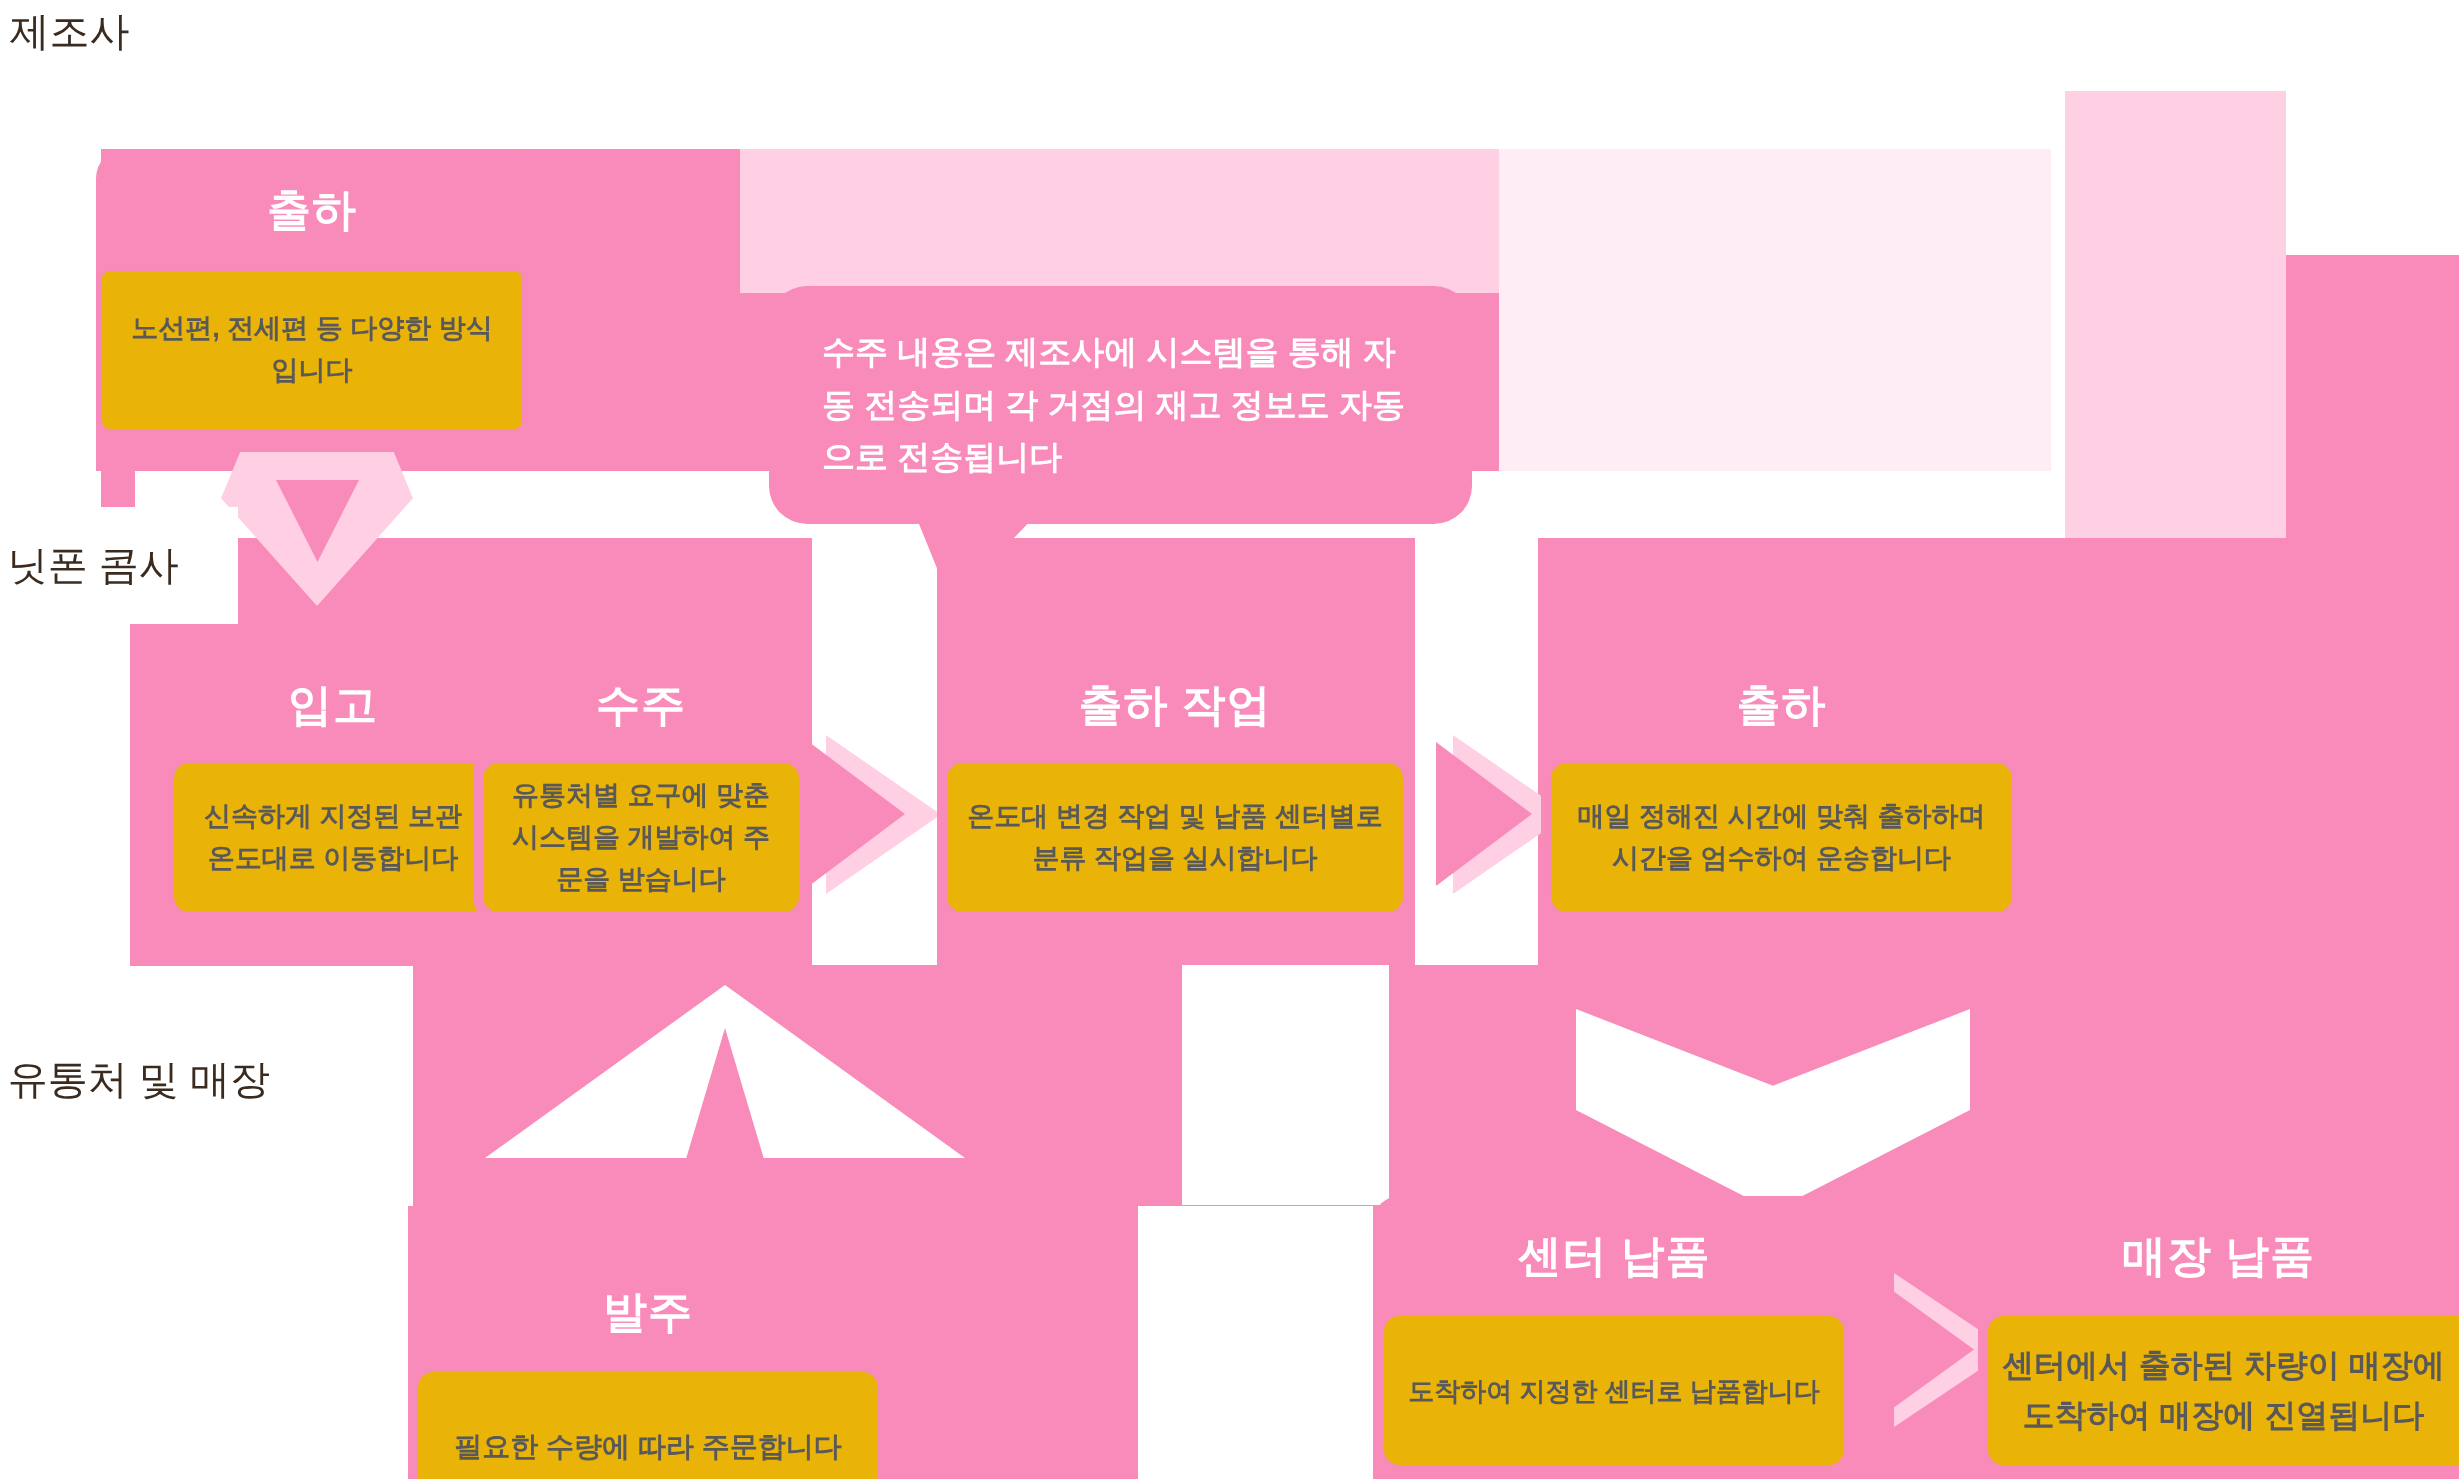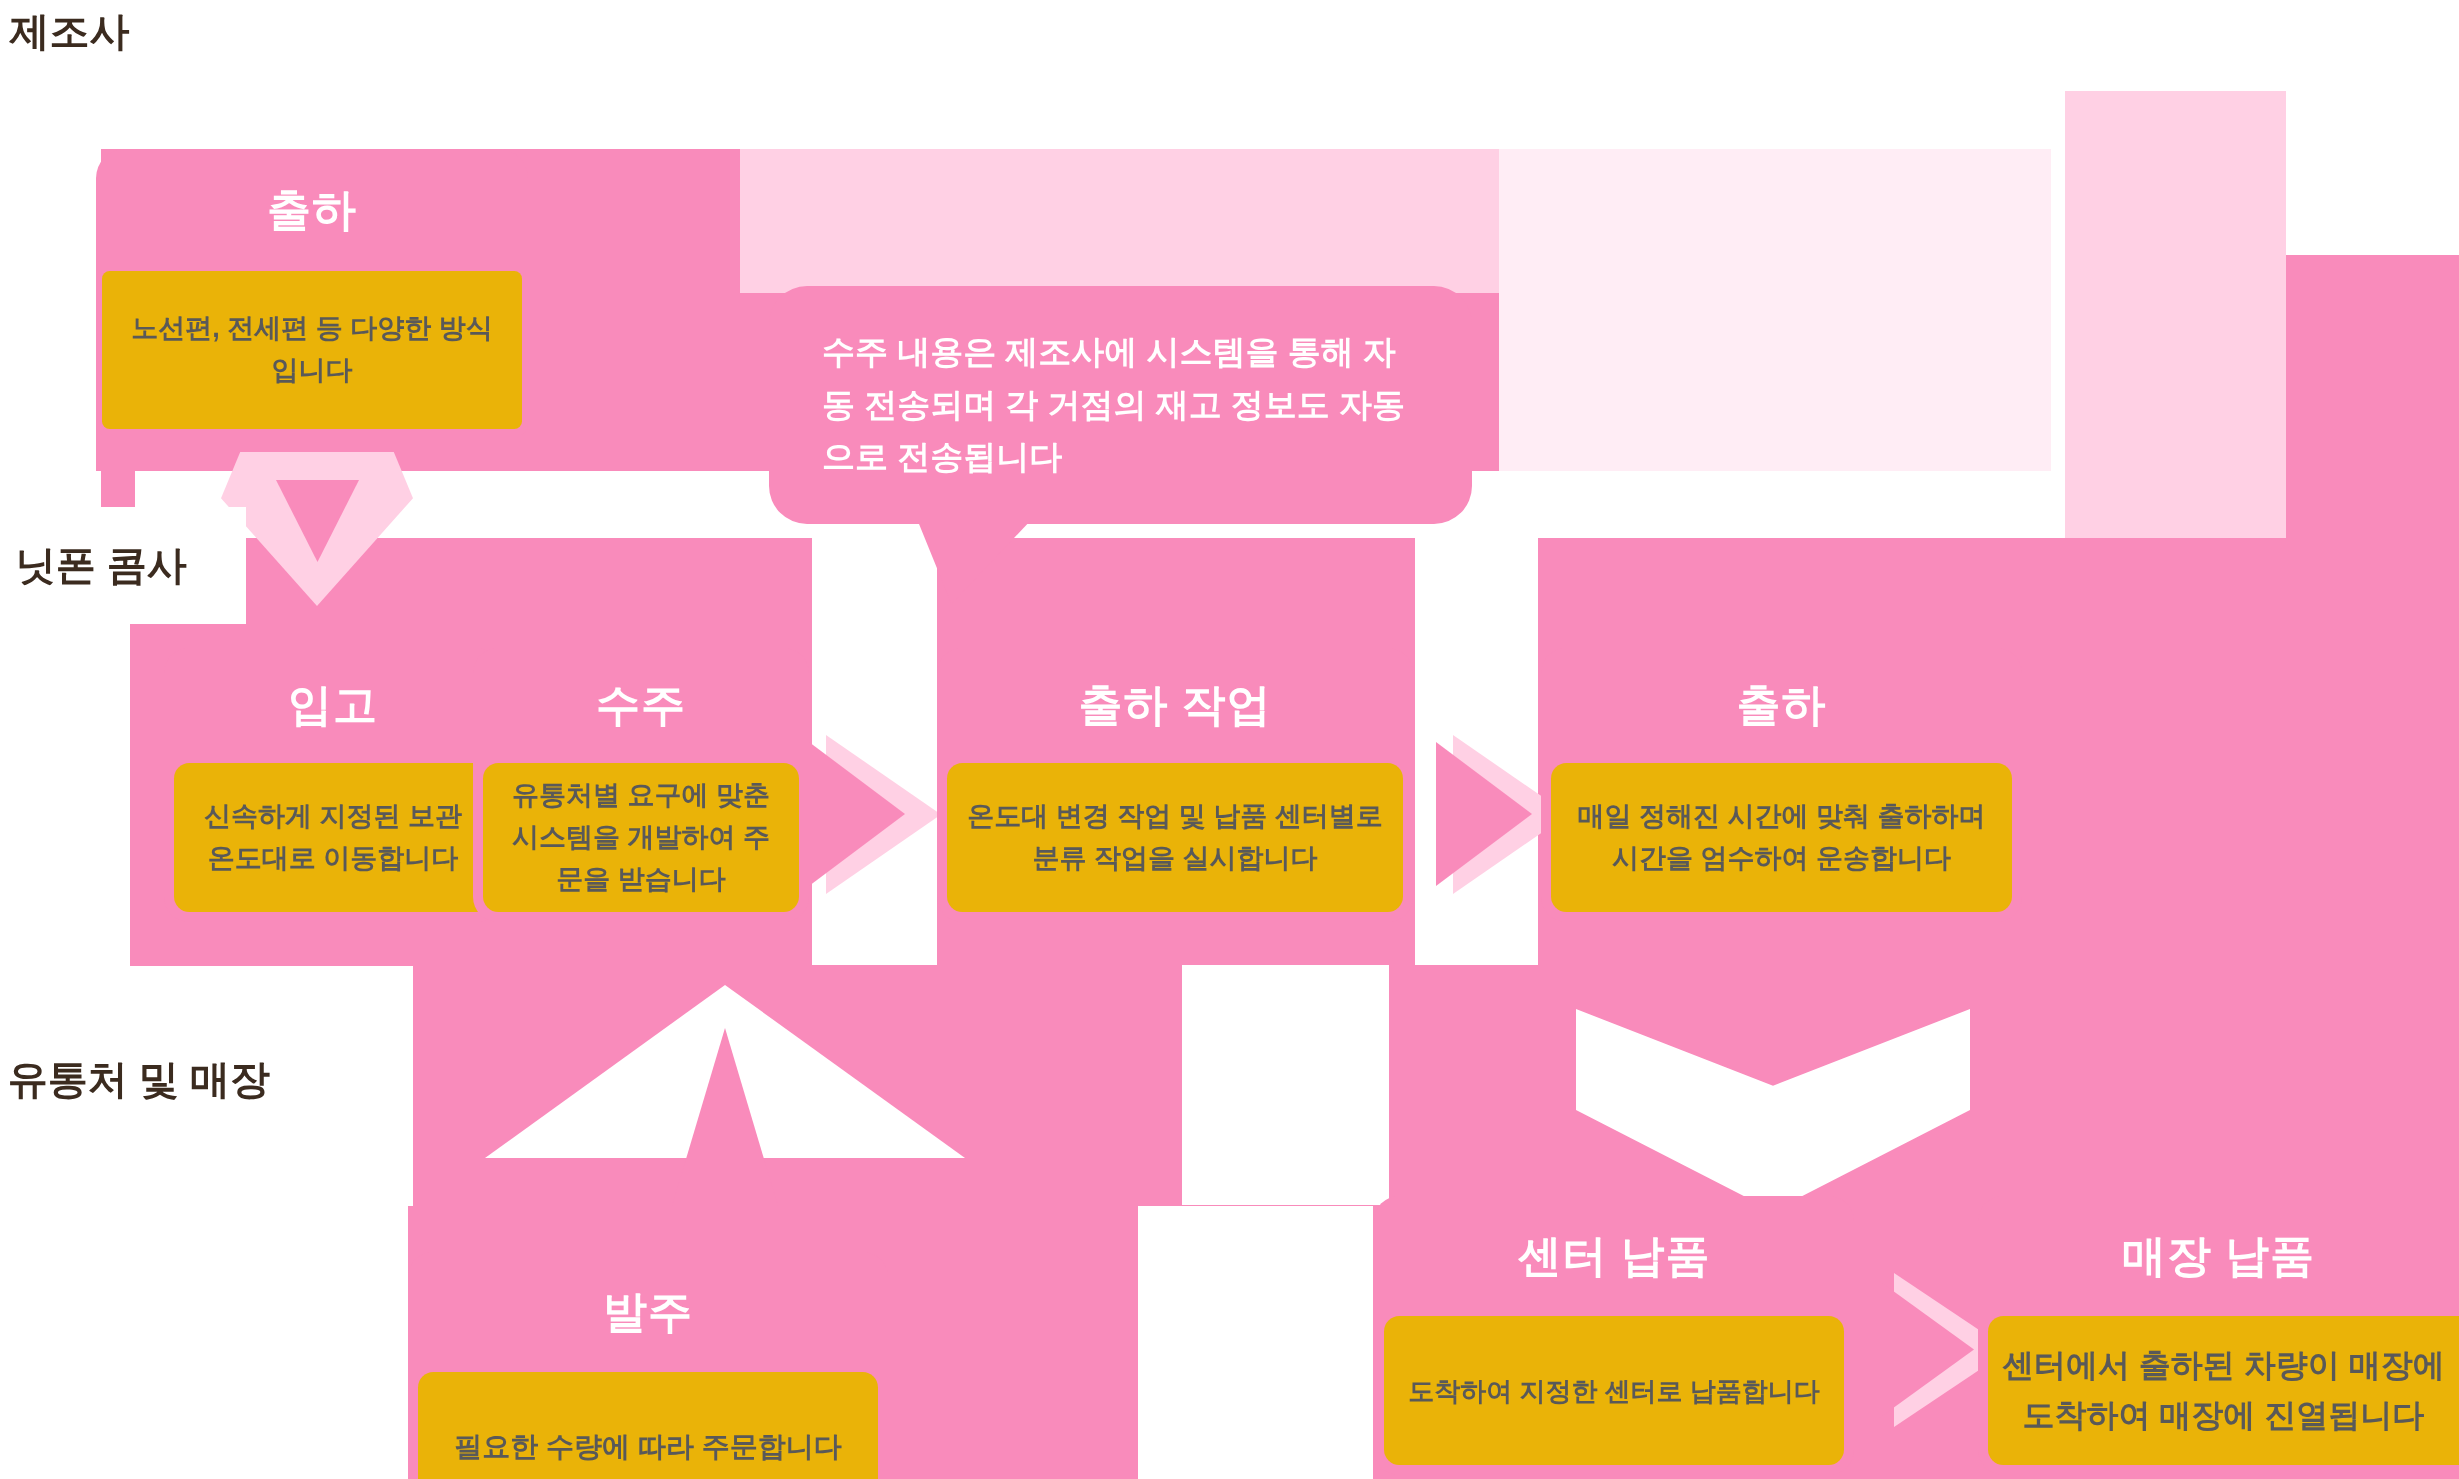--- a/index.html
+++ b/index.html
@@ -25,21 +25,21 @@
     background:#eab308; border-radius:15.4px;
     display:flex; align-items:center; justify-content:center;
     text-align:center; color:#595959; font-size:27px; font-weight:bold;
     line-height:1.55; padding:5.8px 17.3px; box-sizing:border-box;
   }
   .pbox.toprow { border-radius:29px 29px 9.6px 9.6px; }
   .pbox.flushright { border-radius:25px 0 0 25px; }
 
   
   .label-card { position:absolute; background:#ffffff; display:flex; align-items:center; }
-  .lane-label { color:#3B2B1F; font-weight:bold; font-size:40px; white-space:nowrap; }
+  .lane-label { color:#3B2B1F; font-weight:normal; font-size:40px; white-space:nowrap; }
   .lane-label.freestanding { position:absolute; }
 
   
   .bubble {
     position:absolute; left:769px; top:286px; width:703px; height:238px;
     background:#F98BBB; border-radius:38px;
     display:flex; align-items:center; justify-content:center; text-align:left;
     color:#ffffff; font-weight:bold; font-size:33px; line-height:1.6;
     padding:0 53px; box-sizing:border-box;
   }
@@ -134,21 +134,21 @@
     <div class="desc" style="font-size:26px; padding:5.8px 7.7px;">도착하여 지정한 센터로 납품합니다</div>
   </div>
 
   <div class="pbox flushright" style="--hh:120px; left:1978px; top:1196px; width:481px; height:279px;">
     <div class="title">매장 납품</div>
     <div class="desc" style="font-size:32px; padding:5.8px 9.6px; right:0; border-radius:15.4px 0 0 15.4px;">센터에서 출하된 차량이 매장에 도착하여 매장에 진열됩니다</div>
   </div>
 
   <div class="lane-label freestanding" style="left:9.6px; top:3.8px;">제조사</div>
 
-  <div class="label-card" style="left:8px; top:507px; width:238px; height:117px;">
+  <div class="label-card" style="left:0; top:507px; width:238px; height:117px;">
     <span class="lane-label" style="padding-left:7.7px;">닛폰 콤사</span>
   </div>
 
   <div class="label-card" style="left:0; top:1007px; width:355px; height:144px;">
     <span class="lane-label" style="padding-left:7.7px;">유통처 및 매장</span>
   </div>
 
 </div>
 
 

